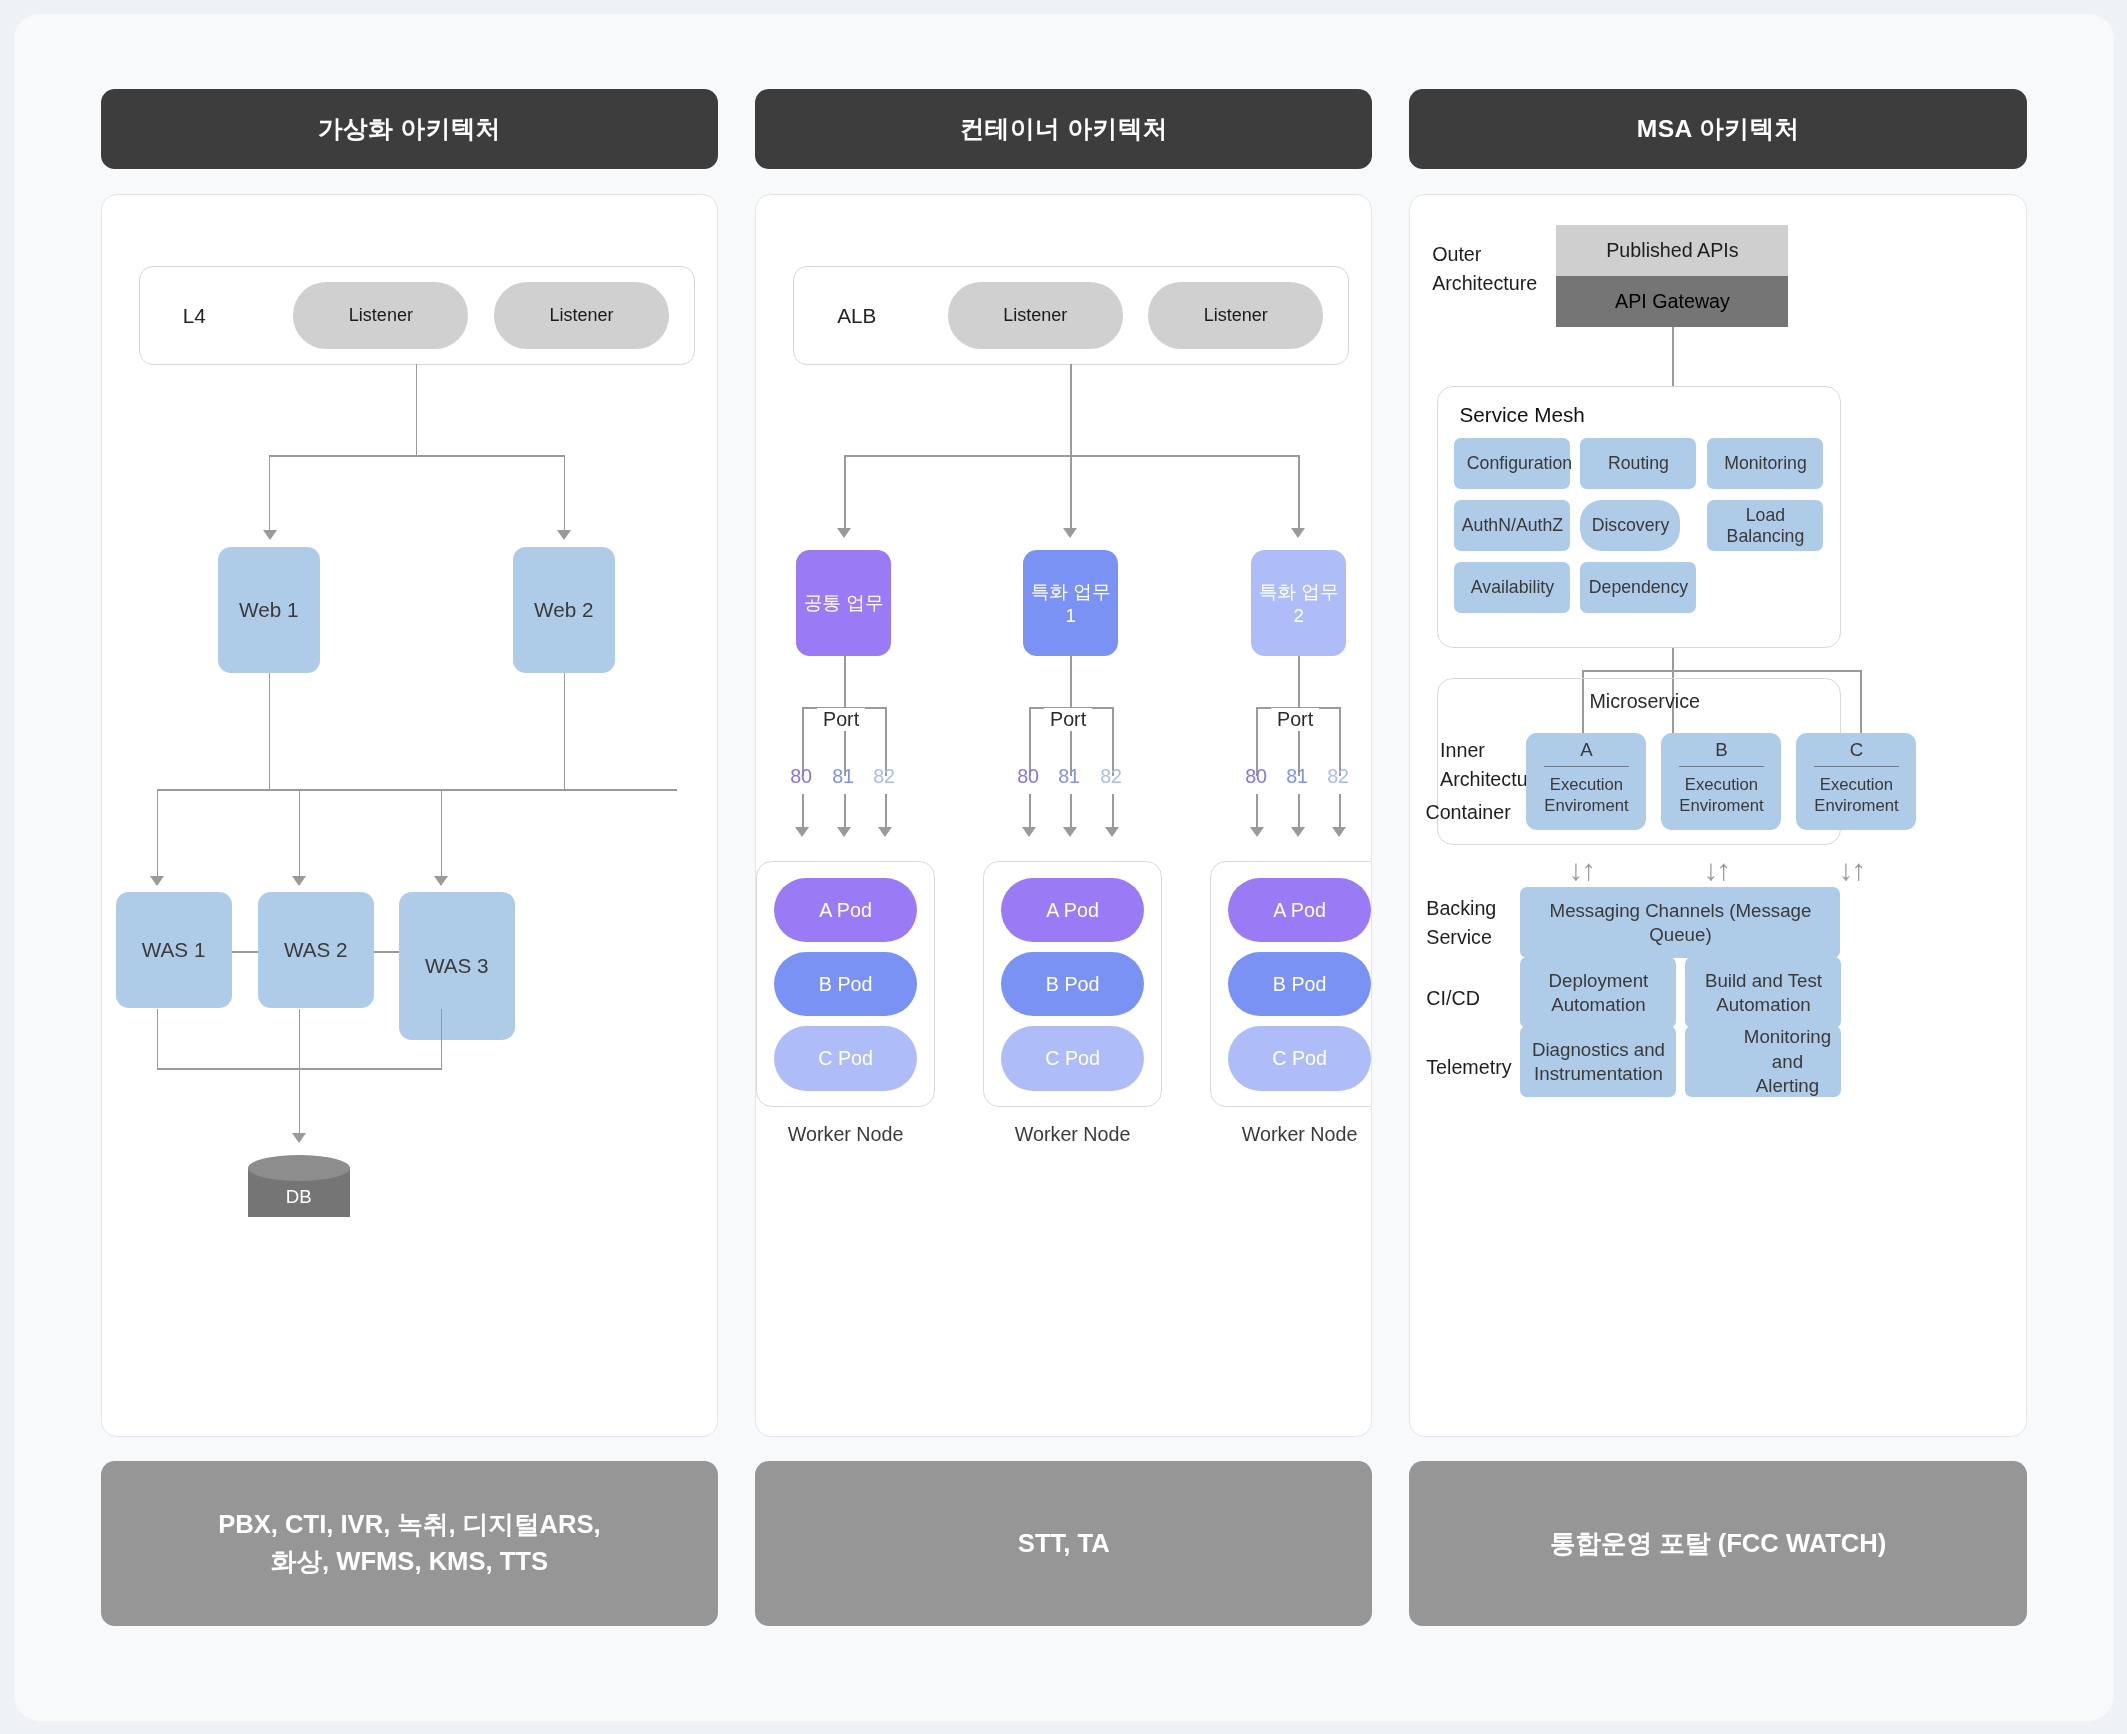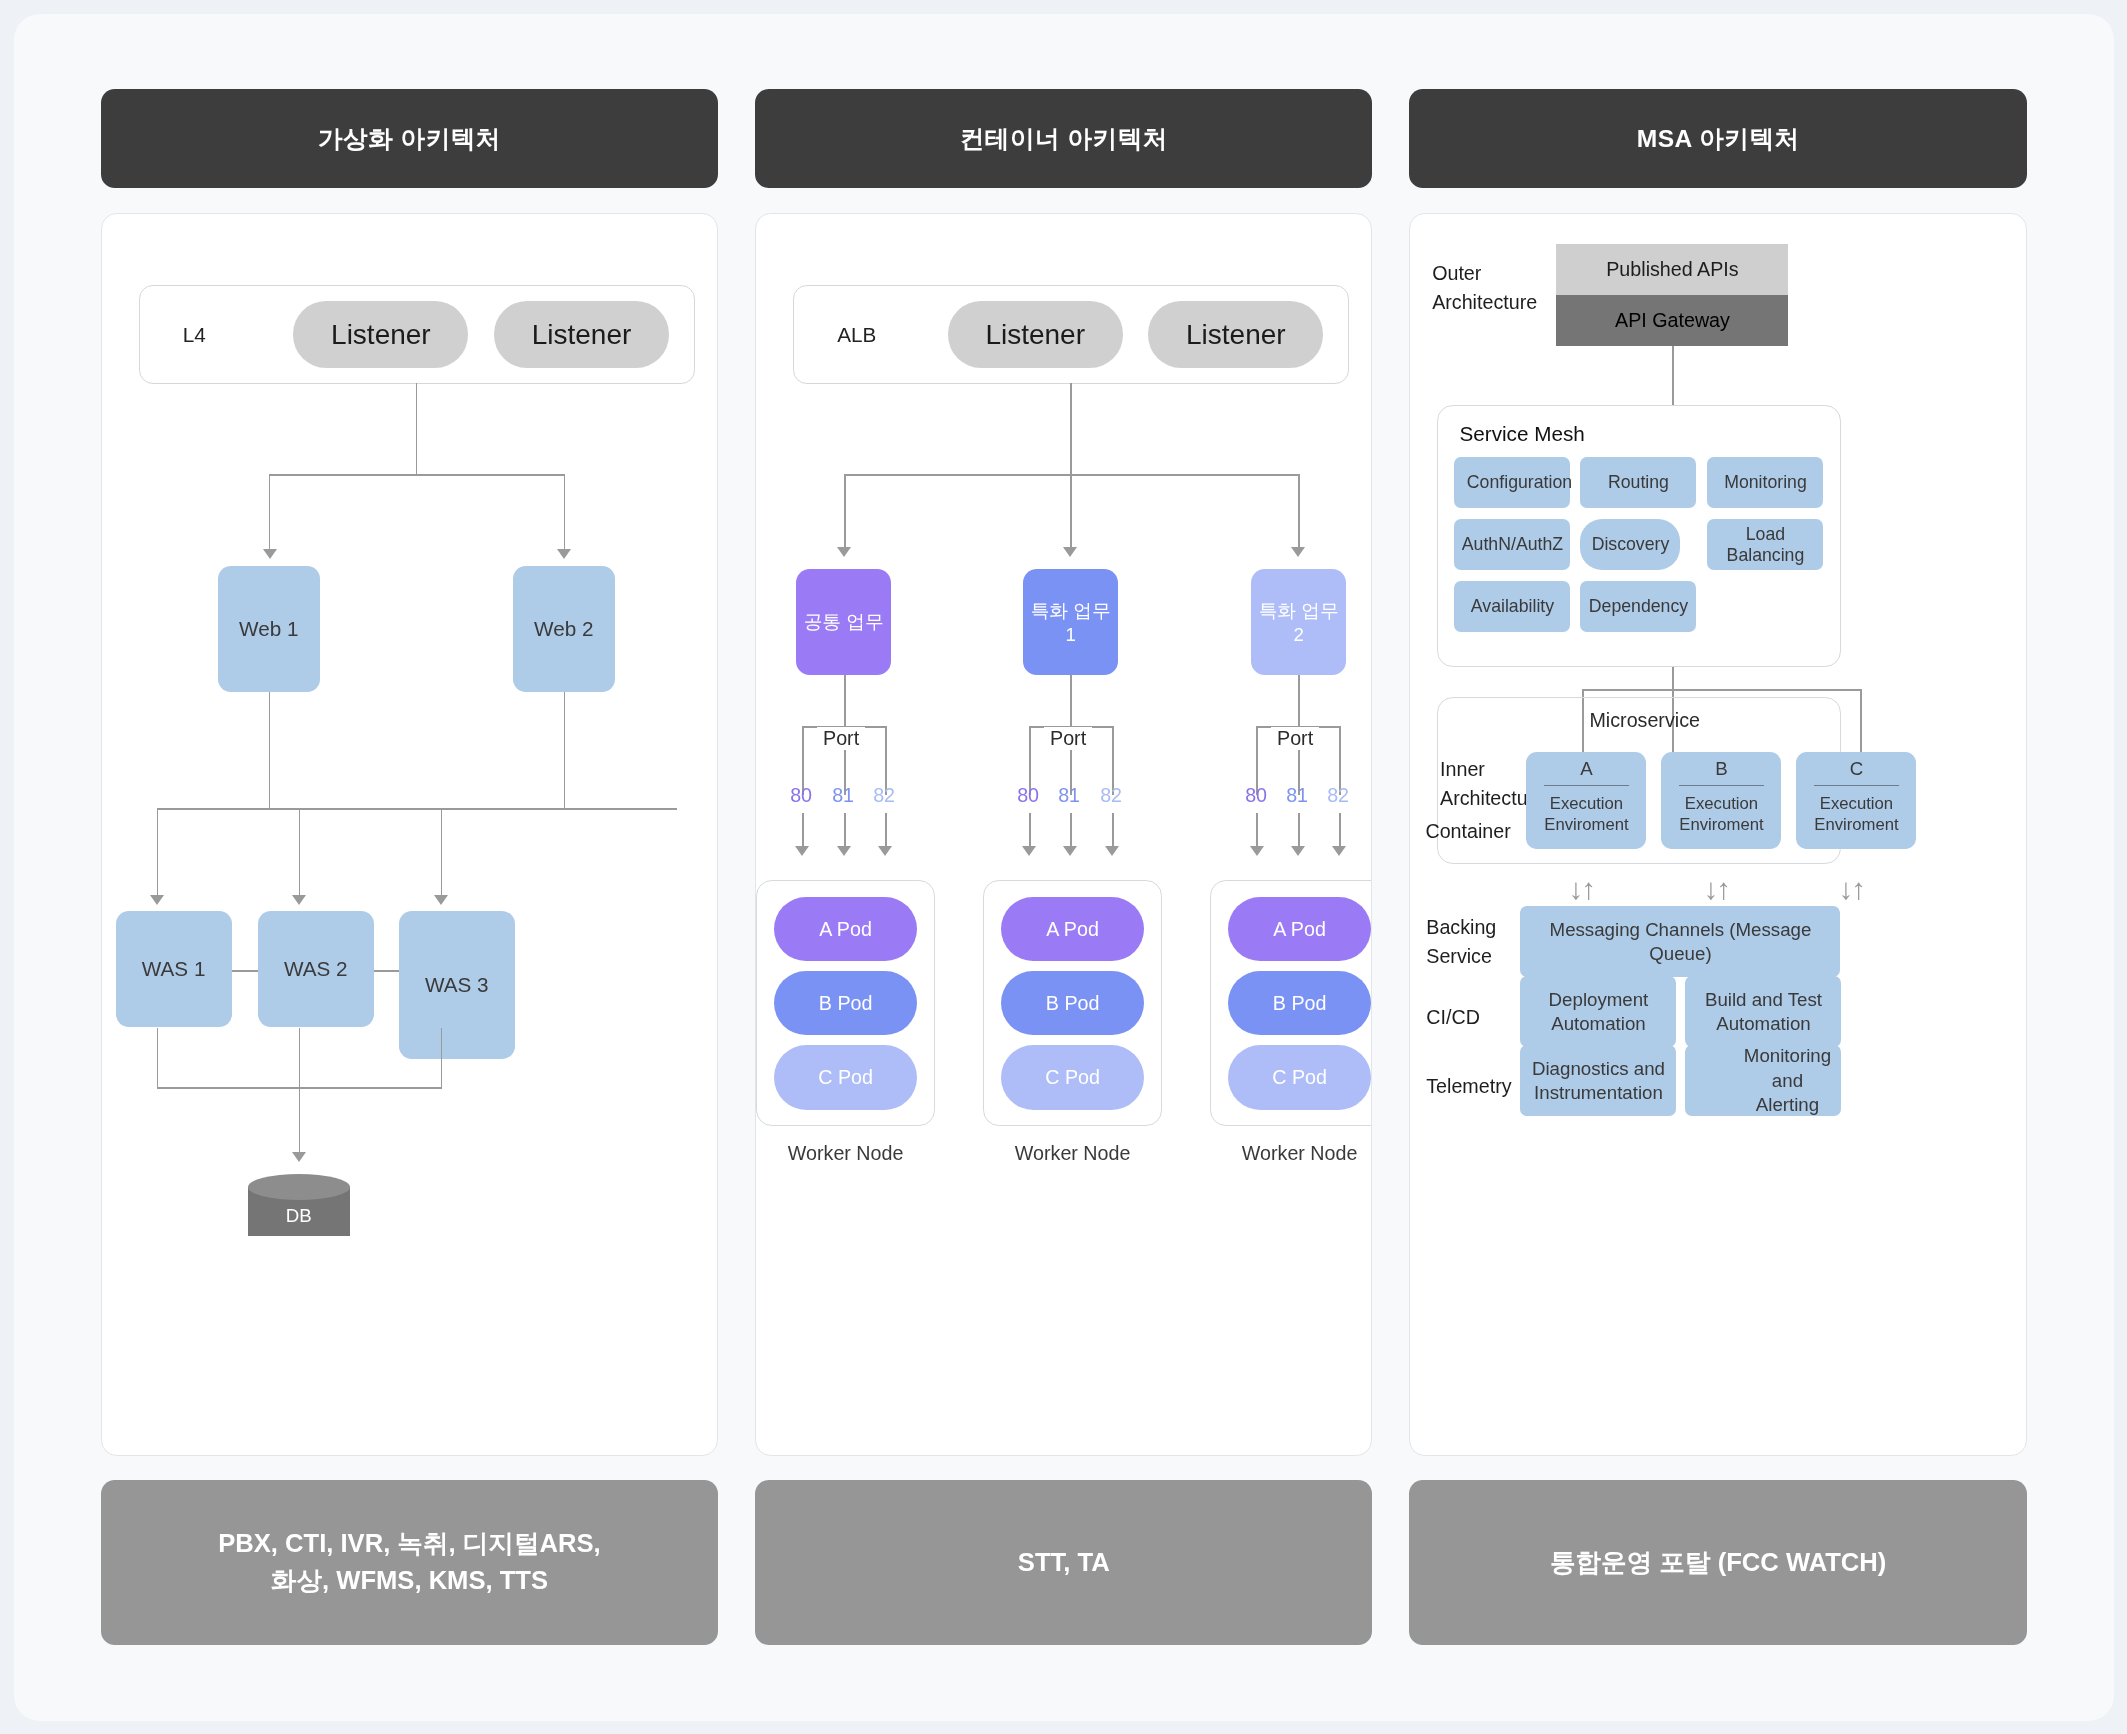--- a/index.html
+++ b/index.html
@@ -13,21 +13,21 @@
   .page {
     width: 2100px; height: 1707px;
     background: #f7f9fb;
     border-radius: 25.6px;
     position: relative;
   }
   .cols { display: flex; gap: 37px; padding: 75px 87px 0 87px; }
   .col { width: 630px; display: flex; flex-direction: column; }
 
   .col-header {
-    height: 99px;
+    height: 80px;
     background: #3d3d3d;
     border-radius: 13.8px;
     display: flex; align-items: center; justify-content: center;
     color: #fff; font-size: 24.6px; font-weight: bold;
     letter-spacing: 0.5px;
   }
   .card {
     margin-top: 25.6px;
     background: #fff;
     border: 1.3px solid #e2e5ea;
@@ -49,21 +49,21 @@
   
   .lb-strip {
     position: absolute; left: 37px; top: 71px; width: 556px; height: 99px;
     border: 1.3px solid #d4d7dc; border-radius: 13.8px;
     display: flex; align-items: center; padding-left: 43px; gap: 25.6px;
   }
   .lb-label { font-size: 20.7px; color: #222; width: 85px; }
   .pill {
     width: 175px; height: 67px; background: #d0d0d0; border-radius: 33px;
     display: flex; align-items: center; justify-content: center;
-    font-size: 28px; color: #1b1b1b;
+    font-size: 18px; color: #1b1b1b;
   }
 
   
   .vline { position: absolute; width: 1.6px; background: #9a9a9a; }
   .hline { position: absolute; height: 1.6px; background: #9a9a9a; }
   .arw { position: absolute; width: 0; height: 0;
          border-left: 7.9px solid transparent; border-right: 7.9px solid transparent;
          border-top: 10.8px solid #9a9a9a; }
 
   .node-blue {

